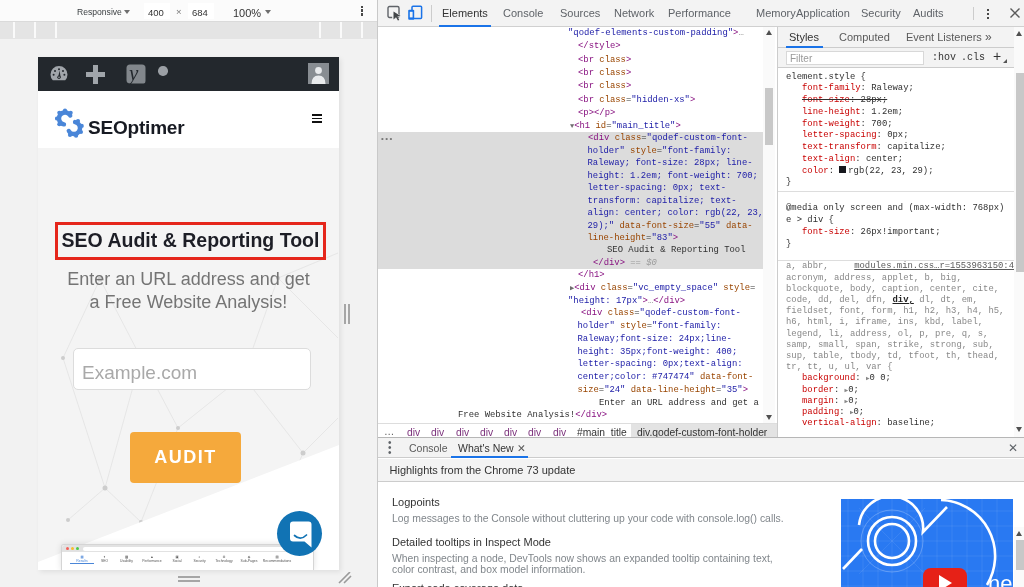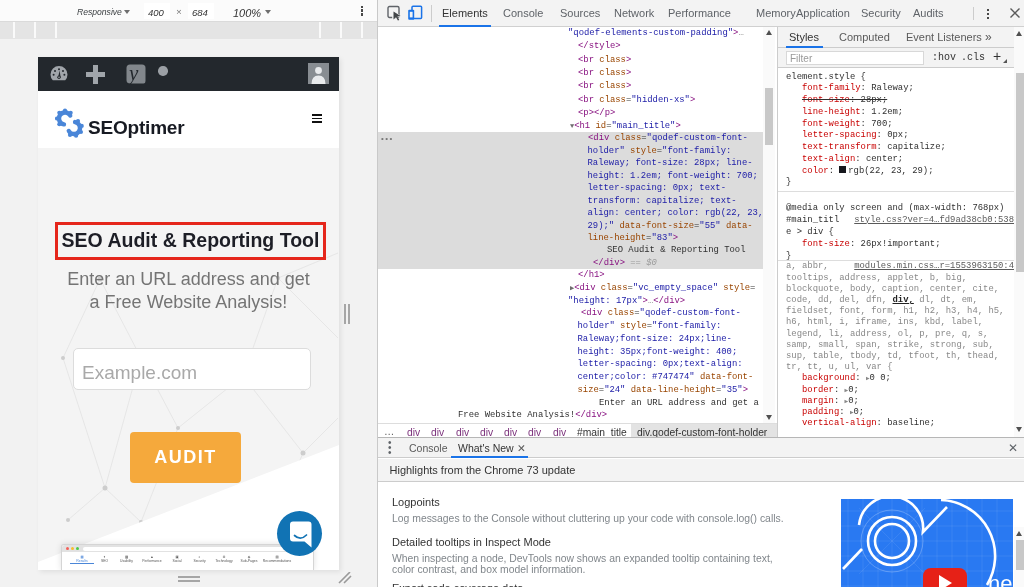--- a/index.html
+++ b/index.html
@@ -14,21 +14,21 @@
   .gry { color:#9b9b9b; }
   .blk { color:#303030; }
   .red { color:#c80000; }
   .sel { color:#888; }
 </style>
 </head>
 <body>
 
 <div class="abs" id="leftpane" style="left:0;top:0;width:377px;height:587px;background:#f2f2f2;">
 
-  <div class="abs" style="left:0;top:0;width:377px;height:22px;background:#fbfbfb;border-bottom:1px solid #dadada;font-style:italic;">
+  <div class="abs" style="left:0;top:0;width:377px;height:22px;background:#fbfbfb;border-bottom:1px solid #dadada;">
     <span class="abs" style="left:77px;top:7px;font-size:8.6px;color:#3c4043;">Responsive</span>
     <span class="abs" style="left:124px;top:10px;width:0;height:0;border-left:3px solid transparent;border-right:3px solid transparent;border-top:4px solid #6e6e6e;"></span>
     <span class="abs" style="left:144px;top:3px;width:26px;height:16px;background:#fff;"></span>
     <span class="abs" style="left:148px;top:7px;font-size:9.5px;color:#333;">400</span>
     <span class="abs" style="left:176px;top:6px;font-size:9.5px;color:#777;">×</span>
     <span class="abs" style="left:188px;top:3px;width:26px;height:16px;background:#fff;"></span>
     <span class="abs" style="left:192px;top:7px;font-size:9.5px;color:#333;">684</span>
     <span class="abs" style="left:233px;top:7px;font-size:11px;color:#333;">100%</span>
     <span class="abs" style="left:265px;top:10px;width:0;height:0;border-left:3px solid transparent;border-right:3px solid transparent;border-top:4px solid #6e6e6e;"></span>
     <span class="abs" style="left:360.5px;top:5.5px;width:2.4px;height:2.4px;background:#494949;"></span>
@@ -298,30 +298,29 @@
 <div>   <span class="red">letter-spacing</span>: 0px;</div>
 <div>   <span class="red">text-transform</span>: capitalize;</div>
 <div>   <span class="red">text-align</span>: center;</div>
 <div>   <span class="red">color</span>: <span style="display:inline-block;width:7px;height:7px;background:#16171d;margin-right:2px;"></span>rgb(22, 23, 29);</div>
 <div>}</div>
     </div>
     <div class="abs" style="left:0;top:164px;width:248px;height:1px;background:#ddd;"></div>
 
     <div class="abs mono blk" style="left:8px;top:174.5px;line-height:12px;width:228px;">
 <div>@media only screen and (max-width: 768px)</div>
-<div>#main_titl<span class="abs" style="right:0;color:#5a5a5a;text-decoration:underline;">style.css?ver=4…fd9ad38cb0:538</span></div>
 <div>e &gt; div {</div>
 <div>   <span class="red">font-size</span>: 26px!important;</div>
 <div>}</div>
     </div>
     <div class="abs" style="left:0;top:233px;width:248px;height:1px;background:#ddd;"></div>
 
     <div class="abs mono sel" style="left:8px;top:234.3px;line-height:11.2px;width:228px;">
 <div>a, abbr,<span class="abs" style="right:0;color:#5a5a5a;text-decoration:underline;">modules.min.css…r=1553963150:4</span></div>
-<div>tooltips, address, applet, b, big,</div>
+<div>acronym, address, applet, b, big,</div>
 <div>blockquote, body, caption, center, cite,</div>
 <div>code, dd, del, dfn, <span style="color:#222;font-weight:bold;text-decoration:underline;">div,</span> dl, dt, em,</div>
 <div>fieldset, font, form, h1, h2, h3, h4, h5,</div>
 <div>h6, html, i, iframe, ins, kbd, label,</div>
 <div>legend, li, address, ol, p, pre, q, s,</div>
 <div>samp, small, span, strike, strong, sub,</div>
 <div>sup, table, tbody, td, tfoot, th, thead,</div>
 <div>tr, tt, u, ul, var {</div>
 <div>   <span class="red">background</span><span class="blk">: <span style="color:#888;font-size:6px;">▶</span>0 0;</span></div>
 <div>   <span class="red">border</span><span class="blk">: <span style="color:#888;font-size:6px;">▶</span>0;</span></div>

